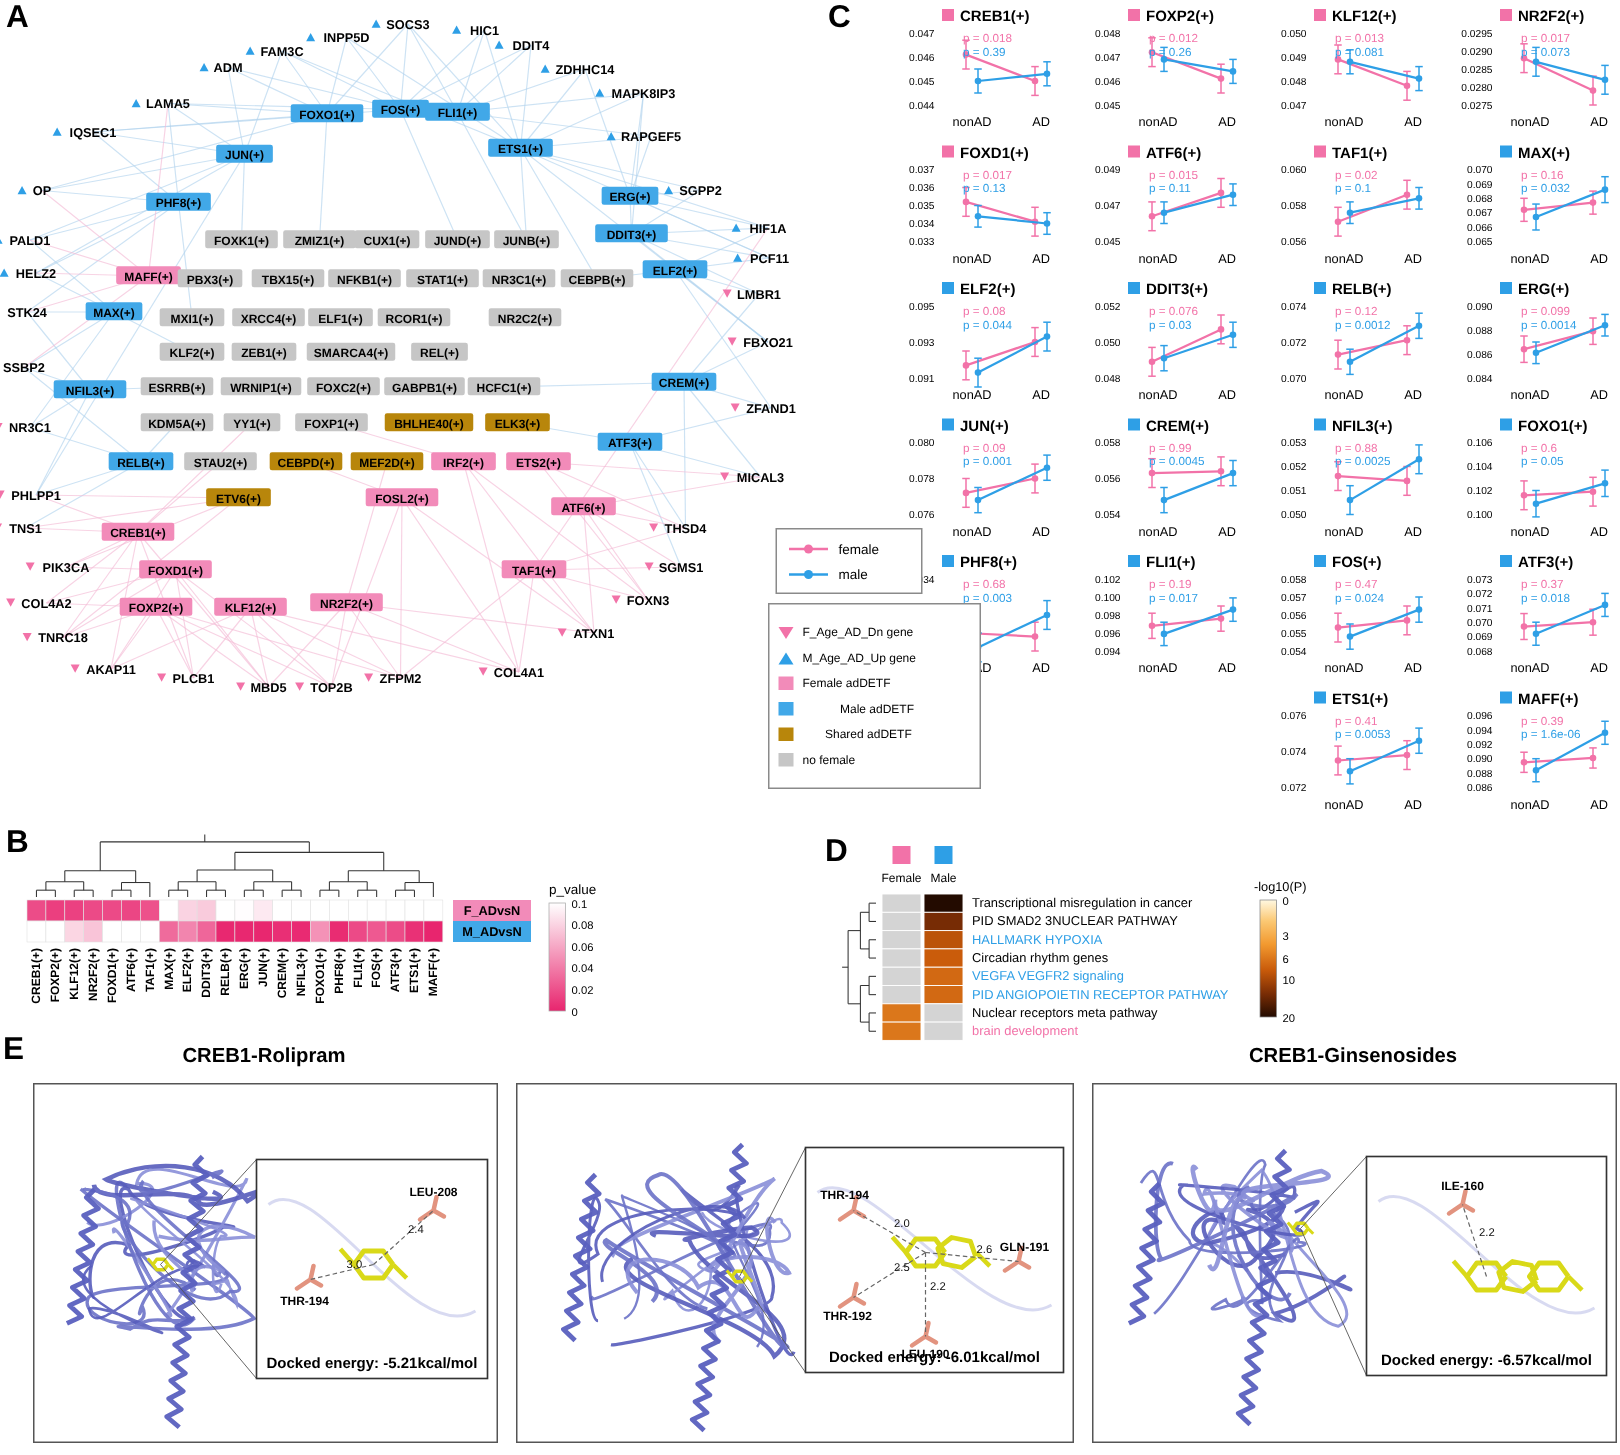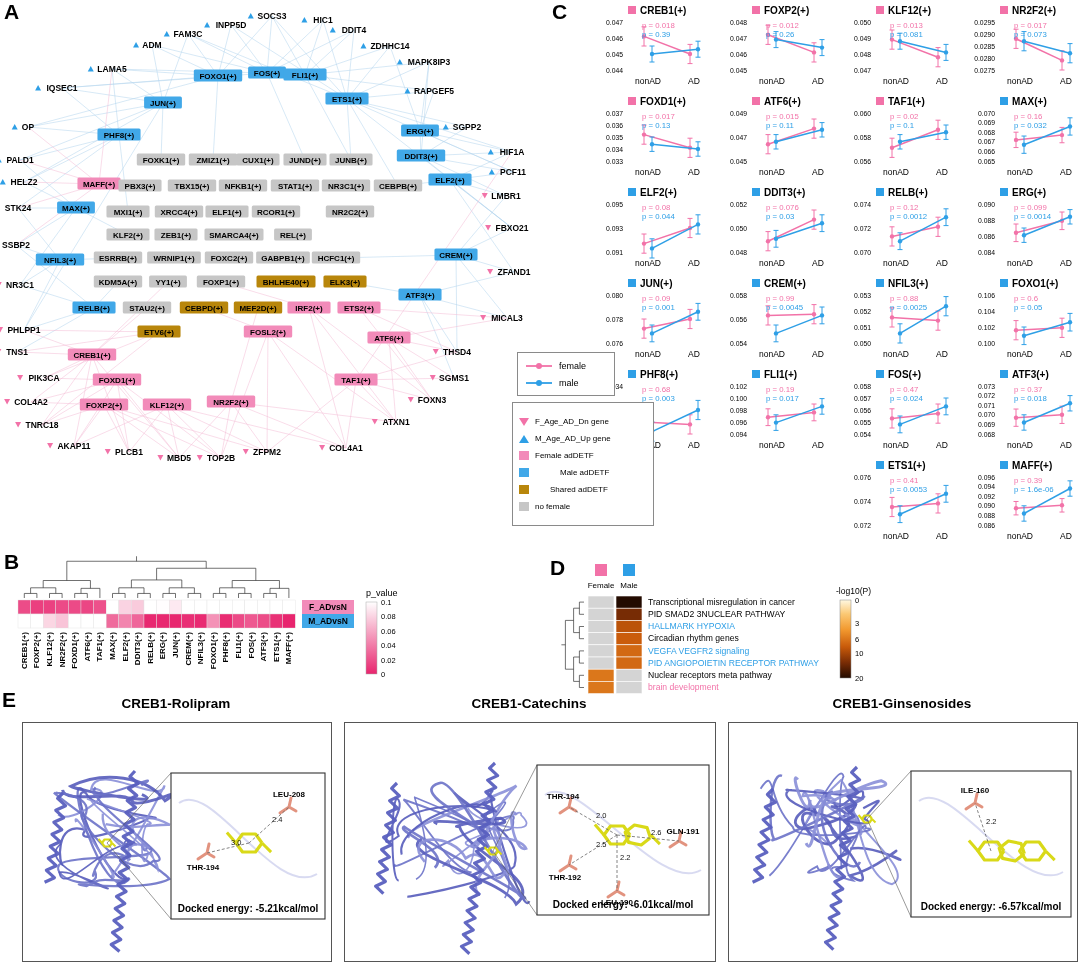--- a/index.html
+++ b/index.html
@@ -1332,21 +1332,20 @@
       <text x="307" y="45" font-size="7.5">0</text>
       <text x="307" y="68.4" font-size="7.5">3</text>
       <text x="307" y="84" font-size="7.5">6</text>
       <text x="307" y="98.04" font-size="7.5">10</text>
       <text x="307" y="123" font-size="7.5">20</text>
     </svg>
 
   <div class="plabel" style="left:2px;top:688px">E</div>
   <div id="panelE">
     <div class="card-title" style="left:22px;width:308px">CREB1-Rolipram</div>
-    <div class="card-title" style="left:344px;width:370px">CREB1-Catechins</div>
     <div class="card-title" style="left:728px;width:348px">CREB1-Ginsenosides</div>
   <svg width="308" height="238" viewBox="0 0 308 238" style="position:absolute;left:22px;top:28px;border:1.2px solid #555;background:#fff">
         <g>
           <path d="M106.7,155.0 C87.7,170.5 41.3,59.6 62.7,69.9 C71.0,90.5 157.5,96.0 125.8,94.9 C121.9,99.9 45.7,125.8 62.7,107.0 C30.5,96.0 36.0,144.3 40.2,141.8" fill="none" stroke="#565CBB" stroke-width="2.3" opacity="0.9"></path>
           <path d="M107.3,137.0 C74.9,110.7 65.4,169.8 71.9,147.9 C81.5,169.1 27.2,157.8 36.1,141.8 C48.0,130.0 151.1,139.1 124.0,123.0 C122.2,137.6 112.0,109.1 127.5,126.8" fill="none" stroke="#6C72C8" stroke-width="2.2" opacity="0.9"></path>
           <path d="M53.1,99.1 C46.8,79.7 101.7,165.8 88.9,152.7 C104.2,133.4 131.6,82.2 141.6,62.6 C138.8,82.7 73.6,38.1 68.2,65.9 C101.1,64.9 47.7,102.7 35.2,91.8" fill="none" stroke="#8A8FD8" stroke-width="2.1" opacity="0.9"></path>
           <path d="M38.0,120.9 C9.7,142.3 101.4,172.2 82.5,164.3 C90.3,168.1 47.0,146.3 36.3,149.4 C40.6,175.2 84.6,113.7 113.8,121.7 C98.5,108.9 99.3,129.8 106.9,116.6" fill="none" stroke="#565CBB" stroke-width="1.7" opacity="0.9"></path>
           <path d="M30.8,69.7 C54.7,90.5 140.9,147.4 146.4,155.9 C116.1,171.6 29.5,156.1 63.7,163.1 C79.5,153.3 80.2,158.1 104.8,157.5 C80.5,181.7 38.1,42.7 61.4,68.4" fill="none" stroke="#6C72C8" stroke-width="2.3" opacity="0.9"></path>
           <path d="M125.0,131.4 C118.2,155.4 116.2,109.8 124.4,101.0 C147.8,102.4 45.5,70.1 67.7,77.2 C81.9,95.6 136.8,129.9 134.9,146.9 C123.5,121.7 135.3,132.2 117.5,133.0" fill="none" stroke="#8A8FD8" stroke-width="1.7" opacity="0.9"></path>
           <path d="M39.6,66.9 C41.4,82.8 103.7,64.2 110.2,79.3 C121.8,85.2 171.1,59.1 142.0,77.7 C123.9,53.0 80.6,47.3 47.7,63.3 C53.7,67.5 147.2,84.2 118.9,71.5" fill="none" stroke="#565CBB" stroke-width="3.0" opacity="0.9"></path>

